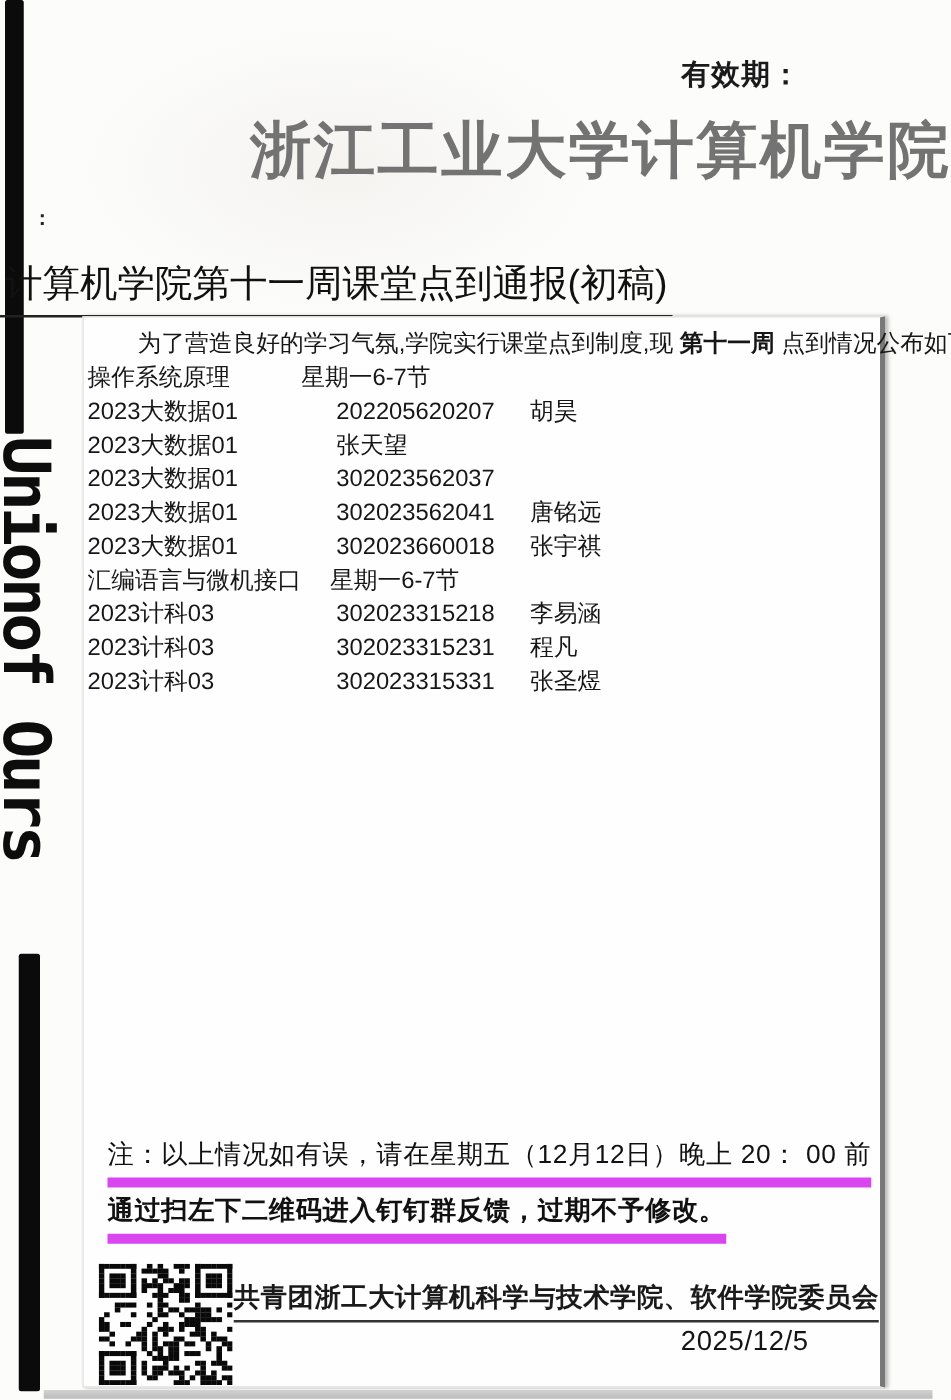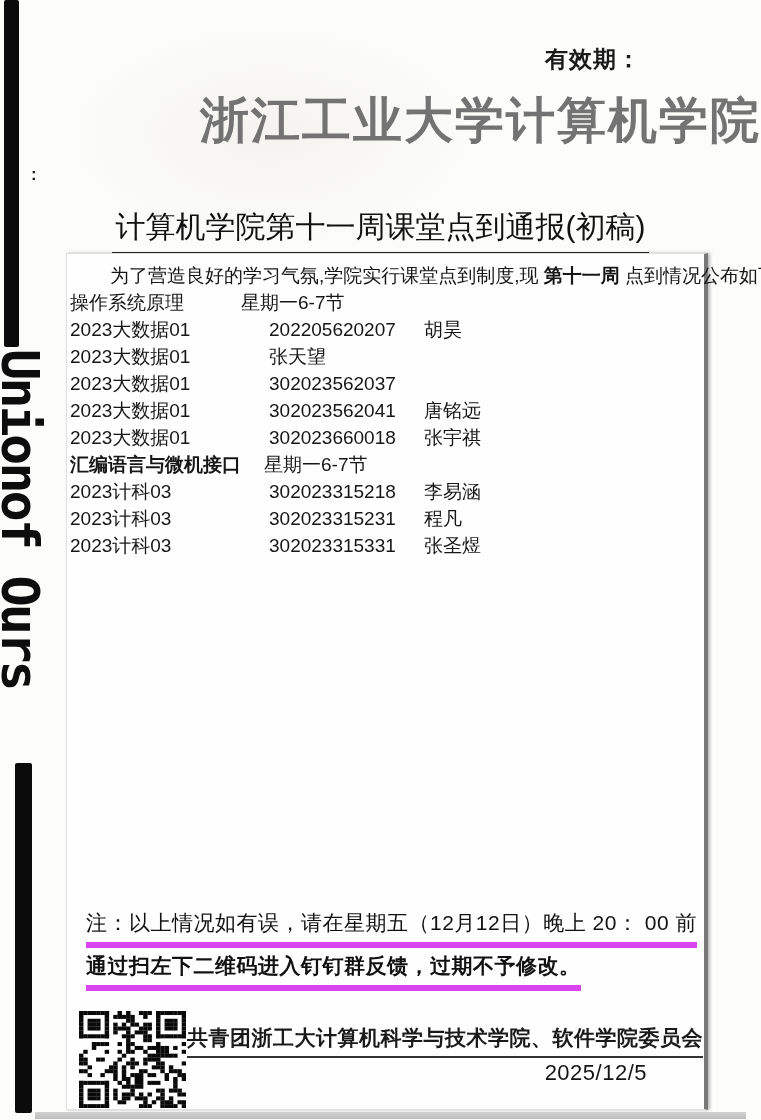--- a/index.html
+++ b/index.html
@@ -21,42 +21,42 @@
     font-weight:bold;font-size:52px;line-height:46px;letter-spacing:-3px;color:#0d0d0d;
     white-space:nowrap;
   }
   
   .validity{position:absolute;top:44px;left:545px;display:flex;align-items:flex-end;}
   .validity-label{font-size:23px;font-weight:bold;letter-spacing:1px;}
   .validity-line{display:inline-block;width:122px;border-bottom:2px solid #1c1c1c;text-align:center;font-size:19px;padding-bottom:2px;margin-left:2px;}
   
   .main-title{position:absolute;top:88px;left:0;width:100%;padding-left:22px;box-sizing:border-box;
     text-align:right;font-size:49px;font-weight:900;letter-spacing:2px;color:#737373;}
-  .sub-title-wrap{position:absolute;top:207px;left:0;width:100%;text-align:center;}
+  .sub-title-wrap{position:absolute;top:207px;left:0;width:100%;}
   .sub-title{display:inline-block;font-size:30px;font-weight:500;color:#111;
     border-bottom:2px solid #222;padding:0 4px 4px 4px;}
   
   .content-box{
     position:absolute;left:66px;top:253px;width:642px;height:857px;
     background:#fefefe;border:1px solid #e2e0de;
     border-right:4px solid #787878;box-shadow:2px 0 3px rgba(60,60,60,.35);
     box-sizing:border-box;
   }
   .body-lines{position:absolute;left:3px;top:8px;right:6px;font-size:19px;line-height:27px;color:#161616;}
   .intro{text-indent:40px;white-space:nowrap;}
   .intro b{font-weight:bold;margin-top:46px;}
   .trow{display:flex;white-space:nowrap;}
   .c-course1{width:171px;flex:none;}
-  .c-course2{width:194px;flex:none;font-weight:bold;}
+  .c-course2{width:194px;flex:none;}
   .c-class{width:199px;flex:none;}
   .c-id{width:155px;flex:none;}
   .c-name{flex:1;}
   
   .note{position:absolute;left:19px;top:655px;font-size:21px;color:#111;}
-  .note-line{display:inline-block;border-bottom:6px solid #d946ef;padding-bottom:5px;white-space:nowrap;letter-spacing:.5px;}
+  .note-line{display:inline-block;border-bottom:8px solid #d946ef;padding-bottom:5px;white-space:nowrap;letter-spacing:.5px;}
   .note-line2{margin-top:4px;font-weight:bold;}
   
   .qr{position:absolute;left:12px;top:757px;width:107px;height:97px;}
   .committee-wrap{position:absolute;left:120px;top:770px;width:515px;text-align:center;}
   .committee{display:inline-block;font-size:21px;font-weight:600;letter-spacing:.5px;
     border-bottom:2px solid #333;padding-bottom:4px;white-space:nowrap;}
   .date{position:absolute;right:57px;top:806px;font-size:22px;color:#141414;letter-spacing:.5px;}
   
   .bottom-strip{position:absolute;left:35px;top:1112px;width:711px;height:7px;
     background:linear-gradient(#d2d2d2,#bcbcbc);}

